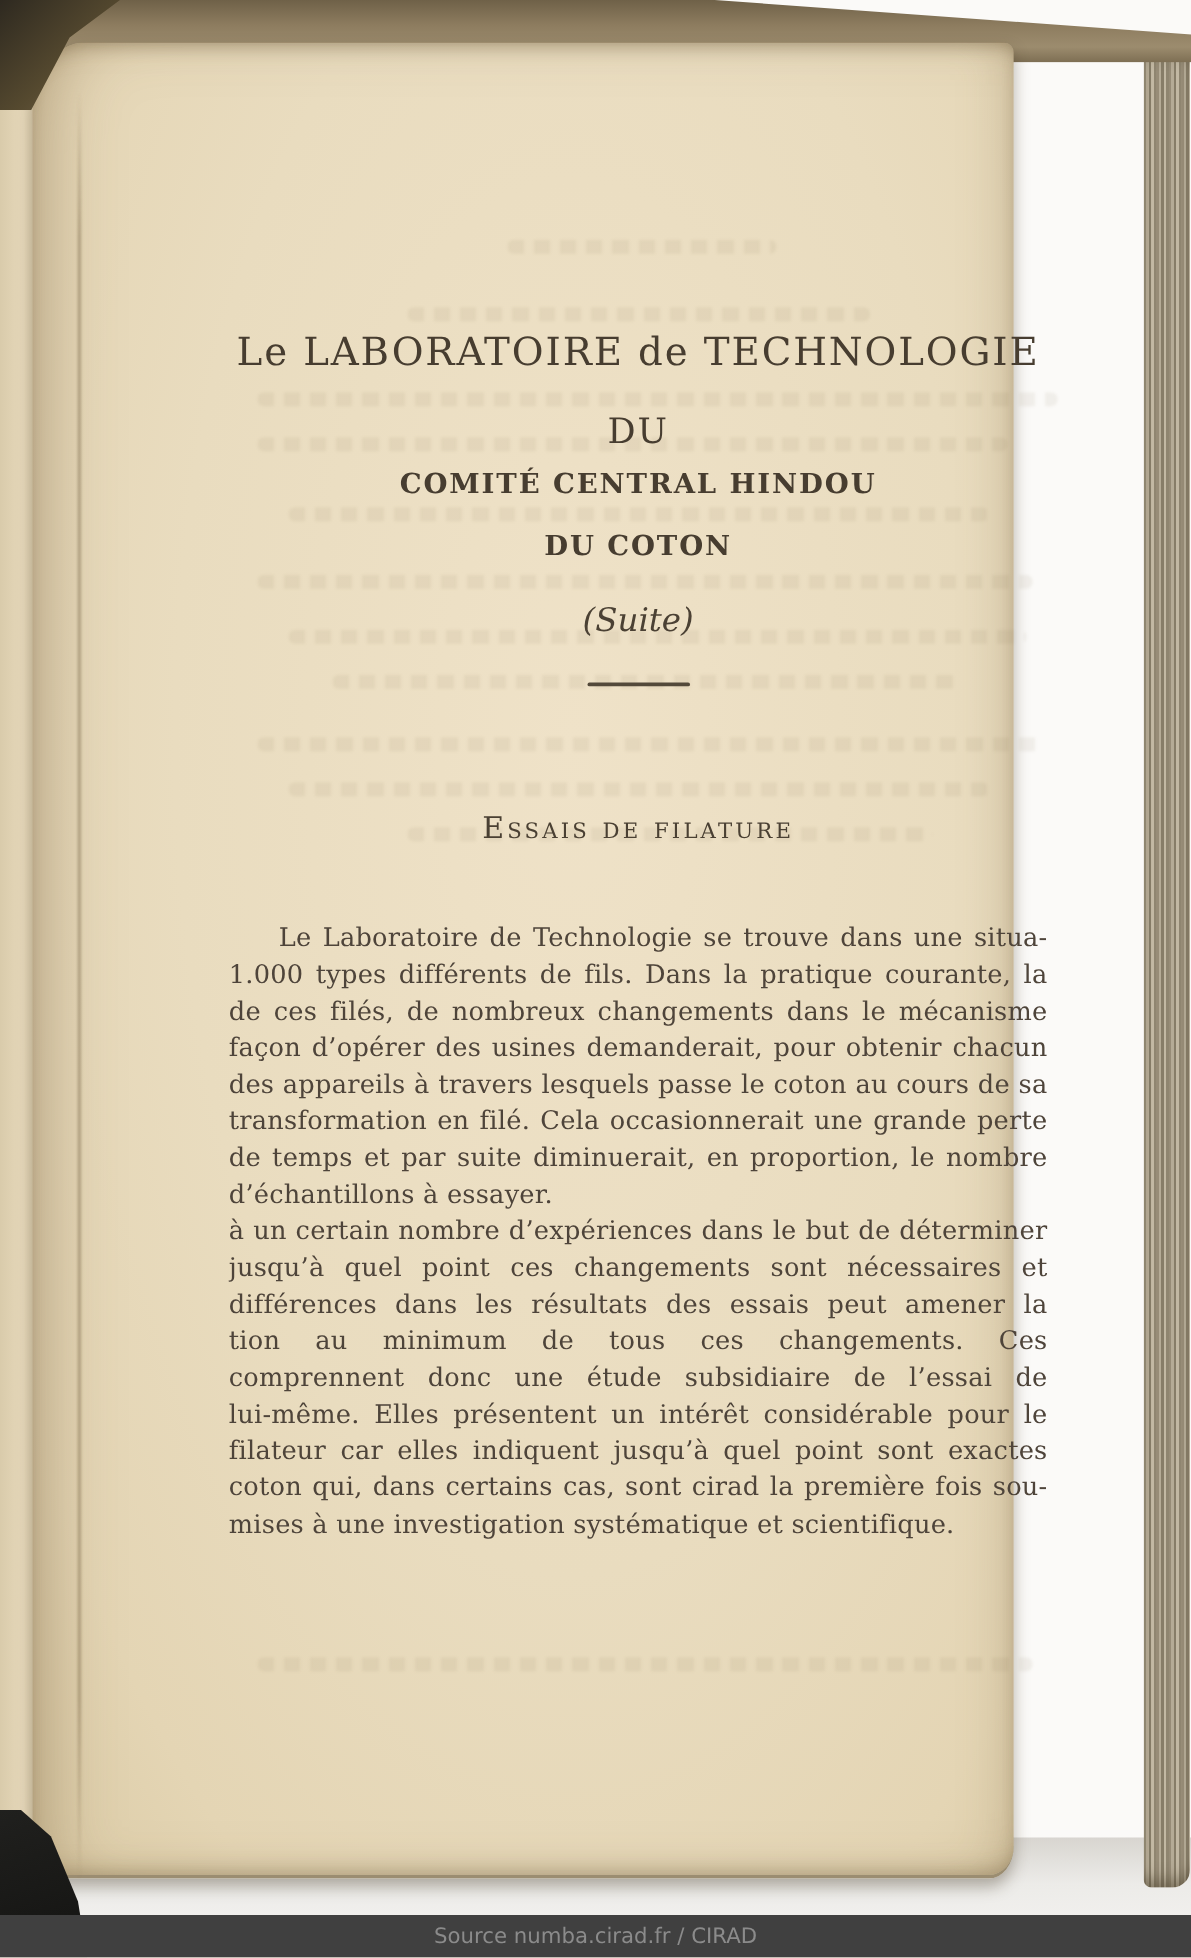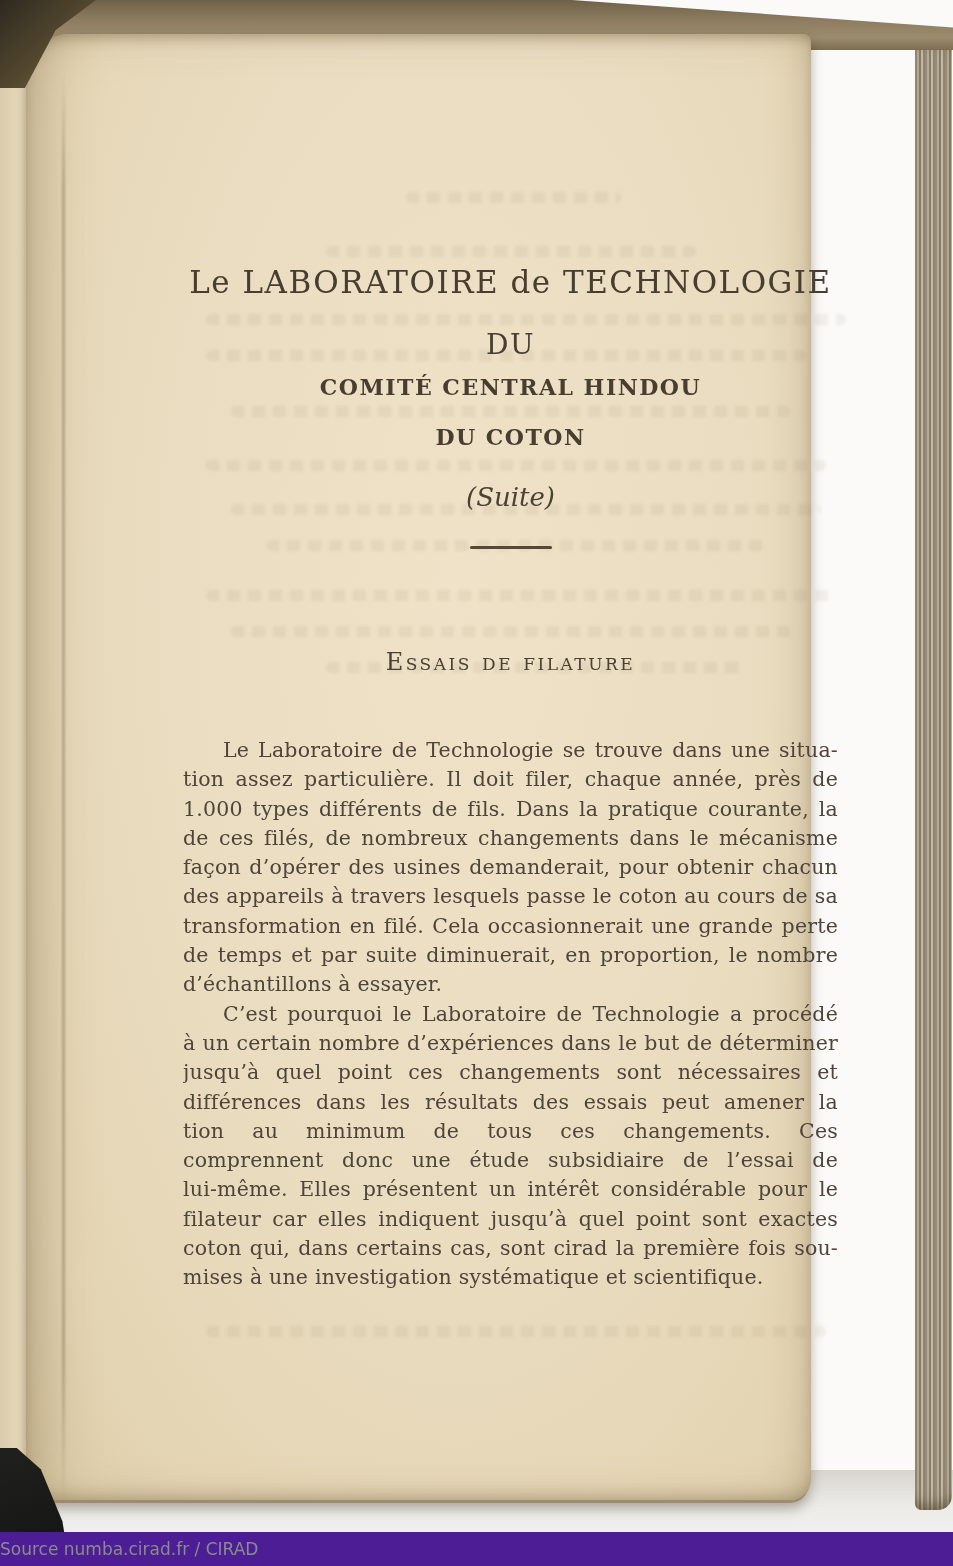--- a/index.html
+++ b/index.html
@@ -48,23 +48,23 @@
   .gutter-crease{position:absolute;left:36px;top:40px;width:3px;height:1430px;z-index:5;
         background:linear-gradient(180deg,rgba(110,90,58,.0),rgba(110,90,58,.35) 8%,rgba(110,90,58,.35) 90%,rgba(110,90,58,0));
         filter:blur(1px);}
 
   
   .dark-cover{position:absolute;left:0;top:1448px;width:120px;height:118px;z-index:6;
         background:linear-gradient(160deg,#20201e,#121210);
         clip-path:polygon(14% 0,34% 18%,52% 62%,58% 100%,0 100%,0 0);}
 
   
-  .source-bar{position:absolute;left:0;bottom:0;width:100%;height:34px;background:#4c1d95;z-index:7;
+  .source-bar{position:absolute;left:0;bottom:0;width:100%;height:34px;background:#404040;z-index:7;
         font-family:"DejaVu Sans", sans-serif;font-size:17px;color:#8b8b8b;
-        text-align:left;line-height:34px;box-sizing:border-box;}
+        text-align:center;line-height:34px;box-sizing:border-box;}
 
   
   .bleed{position:absolute;height:11px;z-index:5;opacity:.5;filter:blur(1.4px);border-radius:5px;
         background:repeating-linear-gradient(90deg,rgba(118,100,66,.16) 0 13px,rgba(118,100,66,0) 13px 21px);}
 
   
   .content{position:absolute;left:157px;top:0;width:655px;z-index:6;color:#4e443a;}
   .title-line{position:absolute;left:0;width:100%;text-align:center;color:#473d30;
         font-size:31px;letter-spacing:1.5px;white-space:nowrap;}
   .t2{font-size:28px;}
@@ -108,29 +108,27 @@
       <div class="title-line" style="top:230px;">Le LABORATOIRE de TECHNOLOGIE</div>
       <div class="title-line t2" style="top:294px;">DU</div>
       <div class="title-line t3" style="top:340px;">COMITÉ CENTRAL HINDOU</div>
       <div class="title-line t4" style="top:390px;">DU COTON</div>
       <div class="suite" style="top:448px;">(Suite)</div>
       <div class="rule" style="top:512px;"></div>
       <div class="section-heading" style="top:614px;">Essais de filature</div>
 
       <div class="body-block" style="top:702px;">
         <div class="bline indent">Le Laboratoire de Technologie se trouve dans une situa-</div>
-        <div class="bline">tion assez particulière. Il doit filer, chaque année, près de</div>
         <div class="bline">1.000 types différents de fils. Dans la pratique courante, la</div>
         <div class="bline">de ces filés, de nombreux changements dans le mécanisme</div>
         <div class="bline">façon d’opérer des usines demanderait, pour obtenir chacun</div>
         <div class="bline">des appareils à travers lesquels passe le coton au cours de sa</div>
         <div class="bline">transformation en filé. Cela occasionnerait une grande perte</div>
         <div class="bline">de temps et par suite diminuerait, en proportion, le nombre</div>
         <div class="bline lastline">d’échantillons à essayer.</div>
-        <div class="bline indent">C’est pourquoi le Laboratoire de Technologie a procédé</div>
         <div class="bline">à un certain nombre d’expériences dans le but de déterminer</div>
         <div class="bline">jusqu’à quel point ces changements sont nécessaires et quelles</div>
         <div class="bline">différences dans les résultats des essais peut amener la réduc-</div>
         <div class="bline">tion au minimum de tous ces changements. Ces investigations</div>
         <div class="bline">comprennent donc une étude subsidiaire de l’essai de filature</div>
         <div class="bline">lui-même. Elles présentent un intérêt considérable pour le</div>
         <div class="bline">filateur car elles indiquent jusqu’à quel point sont exactes</div>
         <div class="bline">coton qui, dans certains cas, sont cirad la première fois sou-</div>
         <div class="bline lastline">mises à une investigation systématique et scientifique.</div>
       </div>

